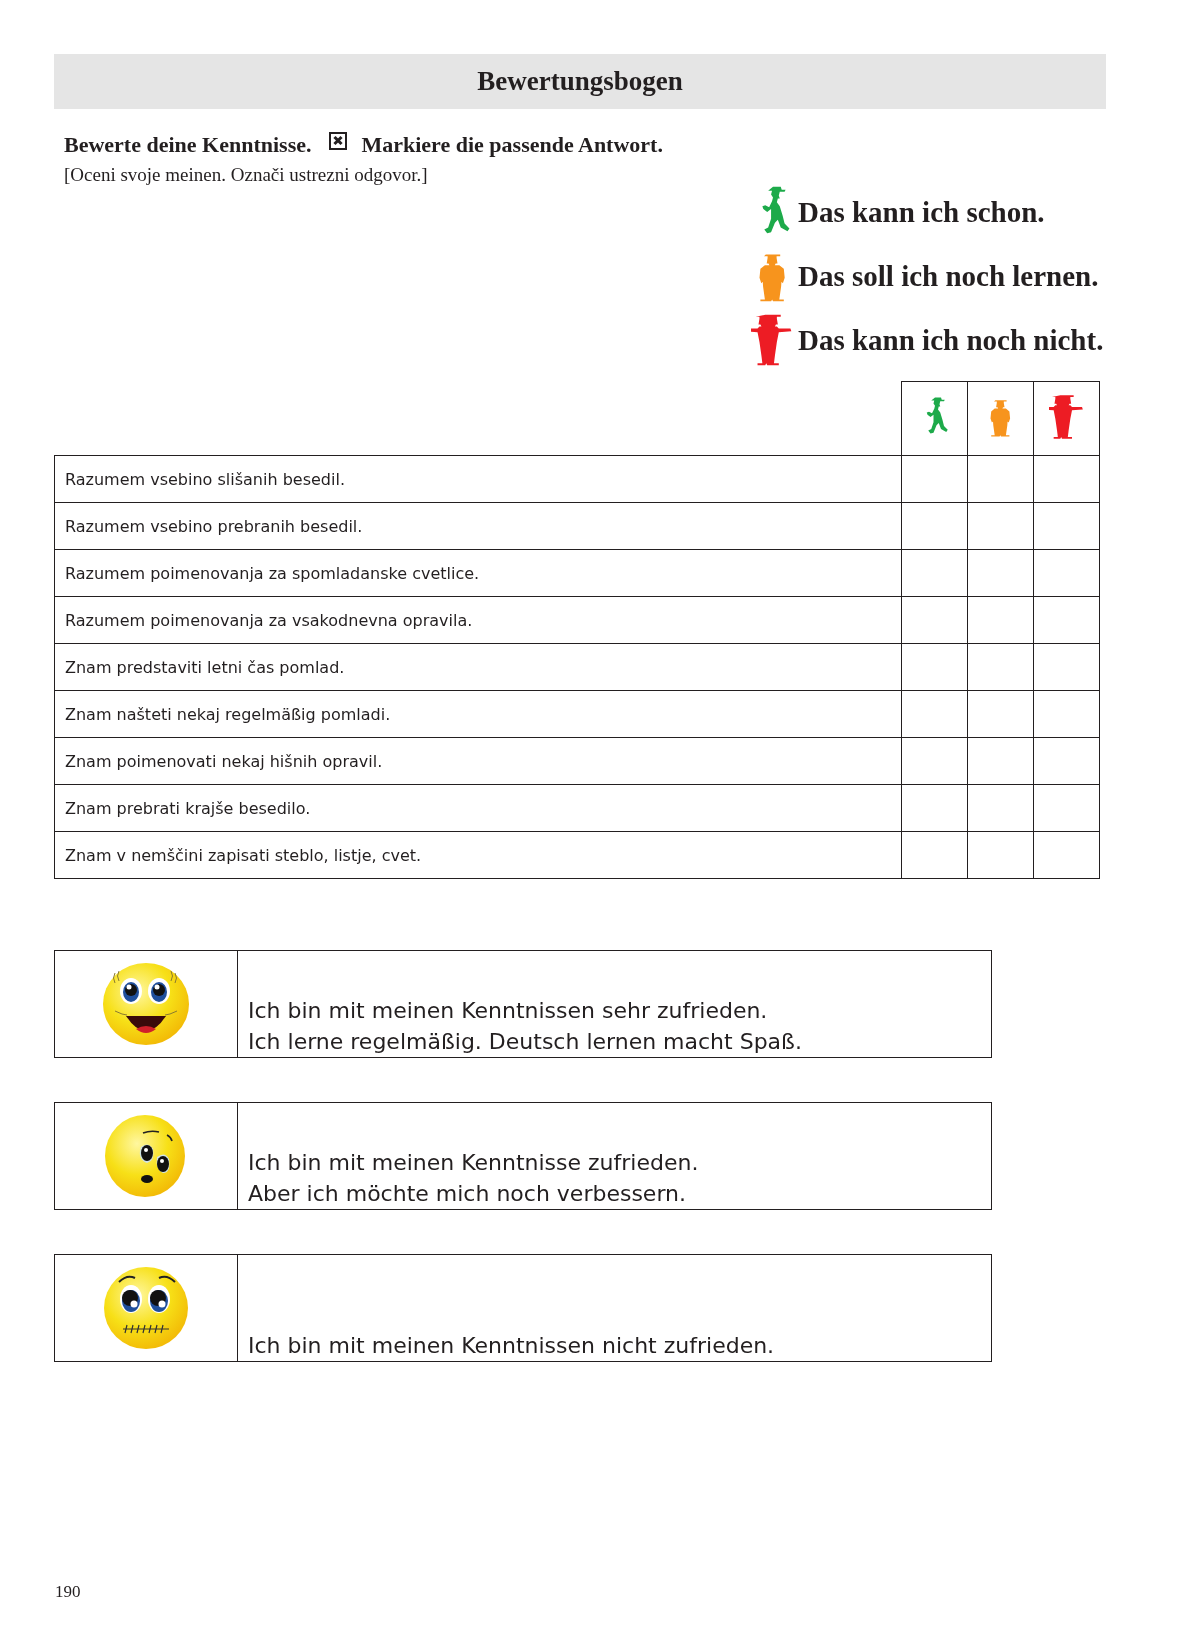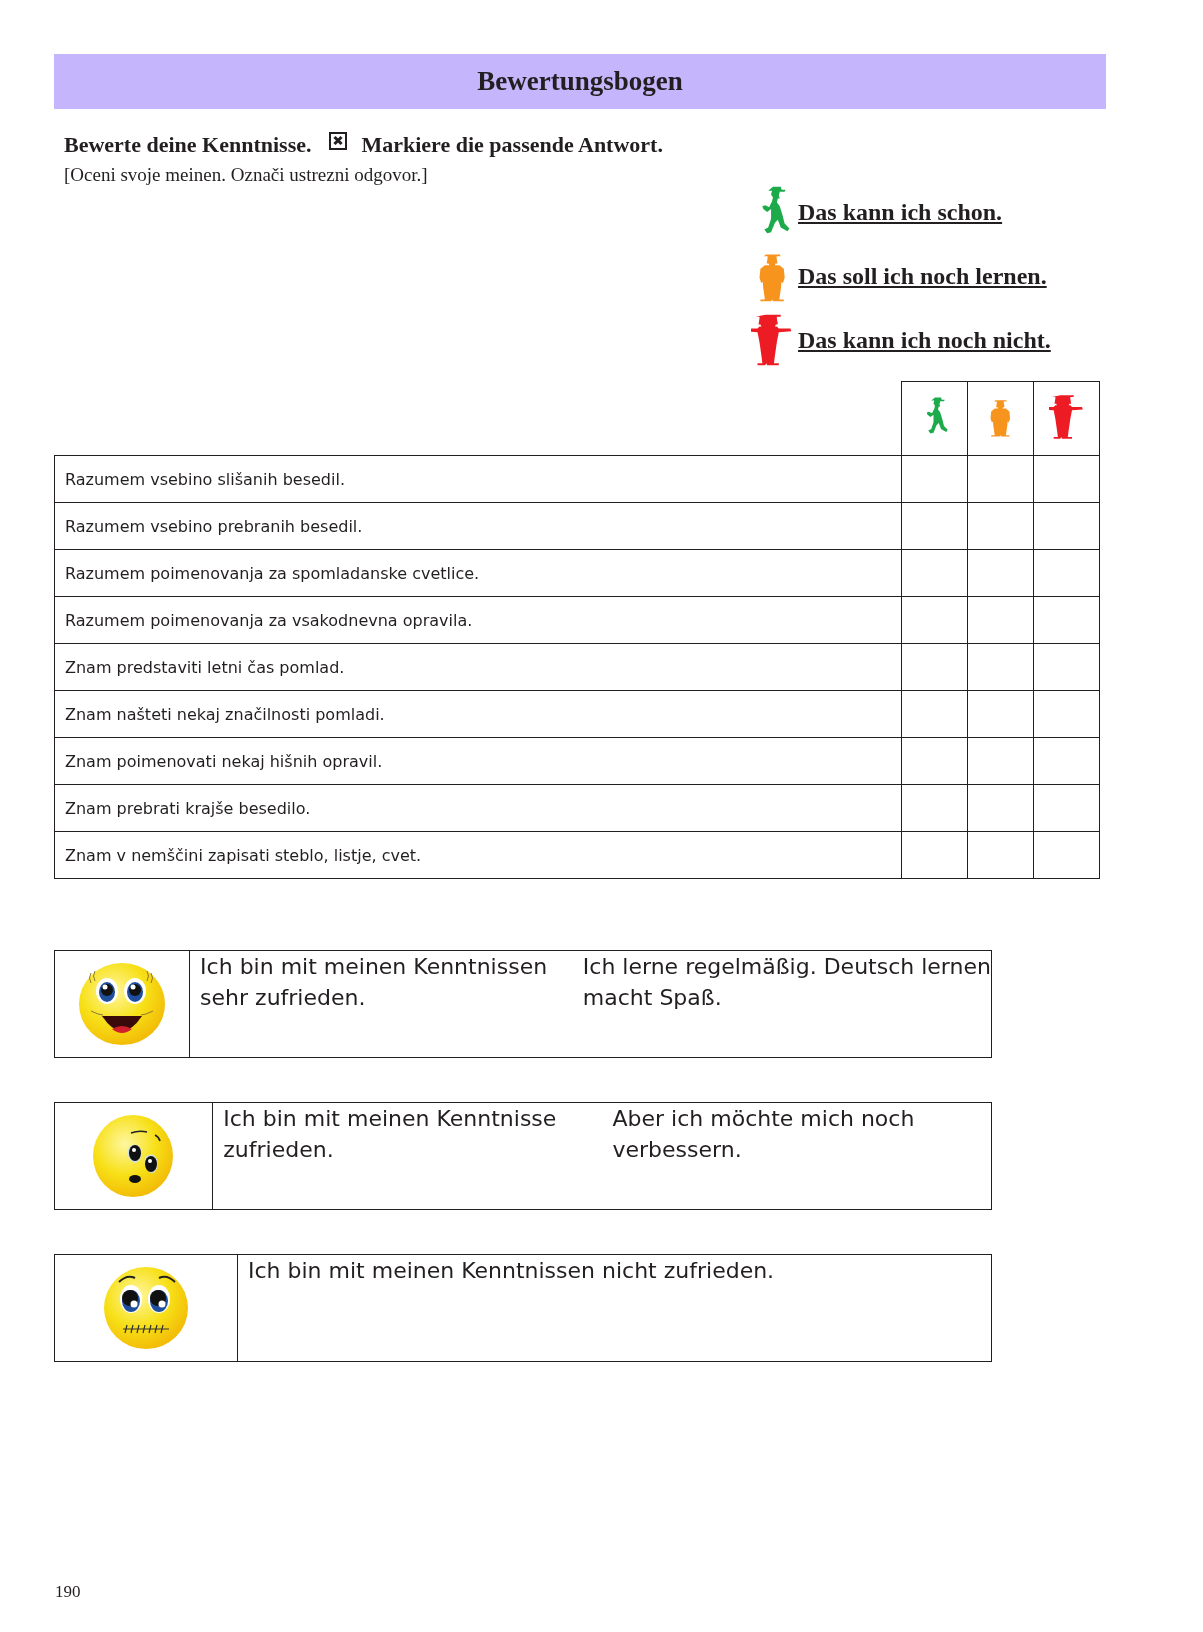--- a/index.html
+++ b/index.html
@@ -1,37 +1,37 @@
 <!DOCTYPE html>
 <html><head>
 <meta charset="utf-8">
 <style>
   html,body{margin:0;padding:0;background:#fff;}
   body{width:1203px;height:1632px;position:relative;overflow:hidden;color:#231f20;}
-  .banner{position:absolute;left:54px;top:54px;width:1052px;height:55px;background:#c4b5fd;display:flex;align-items:center;justify-content:center;}
+  .banner{position:absolute;left:54px;top:54px;width:1052px;height:55px;background:#e5e5e5;display:flex;align-items:center;justify-content:center;}
   .banner span{font-family:"Liberation Serif",serif;font-weight:bold;font-size:27px;color:#231f20;}
   .instr{position:absolute;left:64px;top:132px;font-family:"Liberation Serif",serif;font-weight:bold;font-size:22px;display:flex;align-items:flex-start;gap:10px;white-space:nowrap;}
   .xbox{display:inline-block;width:18px;height:18px;border:2px solid #231f20;box-sizing:border-box;position:relative;margin:0 4px 0 8px;}
   .xbox::before,.xbox::after{content:"";position:absolute;left:2px;top:5px;width:10px;height:3px;background:#231f20;}
   .xbox::before{transform:rotate(45deg);} .xbox::after{transform:rotate(-45deg);}
   .sub{position:absolute;left:64px;top:164px;font-family:"Liberation Serif",serif;font-size:19px;}
   .legend{position:absolute;left:748px;top:180px;}
   .legend-row{display:flex;align-items:center;height:64px;}
   .legend-row .fig{width:50px;height:58px;display:flex;align-items:center;justify-content:center;}
-  .legend-row span{font-family:"Liberation Serif",serif;font-weight:bold;font-size:24px;text-decoration:underline;}
+  .legend-row span{font-family:"Liberation Serif",serif;font-weight:bold;font-size:29px;}
   table.skills{position:absolute;left:54px;top:381px;border-collapse:collapse;}
   table.skills td{border:1.5px solid #231f20;height:46px;padding:0;}
   table.skills td.txt{width:836px;padding-left:10px;font-family:"DejaVu Sans",sans-serif;font-size:16px;}
   table.skills td.chk{width:65px;}
   table.skills tr.head td{height:73px;}
   table.skills tr.head td.blank{border:none;border-bottom:1.5px solid #231f20;}
   table.skills tr.head td.ic{text-align:center;vertical-align:middle;}
   .smbox{position:absolute;left:54px;width:938px;height:108px;border:1.5px solid #231f20;box-sizing:border-box;display:flex;}
   .smbox .face{width:182px;border-right:1.5px solid #231f20;display:flex;align-items:center;justify-content:center;}
-  .smbox .txt{padding-left:10px;display:flex;justify-content:space-between;font-family:"DejaVu Sans",sans-serif;font-size:22px;line-height:31px;}
+  .smbox .txt{padding-left:10px;display:flex;flex-direction:column;justify-content:flex-end;font-family:"DejaVu Sans",sans-serif;font-size:22px;line-height:31px;}
   .pagenum{position:absolute;left:55px;top:1582px;font-family:"Liberation Serif",serif;font-size:17px;}
 </style>
 </head>
 <body>
 
 <svg width="0" height="0" style="position:absolute">
   <defs>
     <symbol id="walker" viewBox="0 0 40 60">
       <path d="M20 4h8l1 3h4l-1 2h-5l-1 4 1 3h-2l-1 4 3 4 3 10 2 8 5 5-2 3-7-4-3-8-3 3-4 10-4 1-3-4 4-2 3-9 0-10-4 3-4-3-1-3 3-1 4 2 3-6 1-4-2-3 1-4h-4z"></path>
     </symbol>
@@ -127,21 +127,21 @@
   <td class="chk"></td>
   <td class="chk"></td>
       </tr>
       <tr>
         <td class="txt">Znam predstaviti letni čas pomlad.</td>
   <td class="chk"></td>
   <td class="chk"></td>
   <td class="chk"></td>
       </tr>
       <tr>
-        <td class="txt">Znam našteti nekaj značilnosti pomladi.</td>
+        <td class="txt">Znam našteti nekaj regelmäßig pomladi.</td>
   <td class="chk"></td>
   <td class="chk"></td>
   <td class="chk"></td>
       </tr>
       <tr>
         <td class="txt">Znam poimenovati nekaj hišnih opravil.</td>
   <td class="chk"></td>
   <td class="chk"></td>
   <td class="chk"></td>
       </tr>

